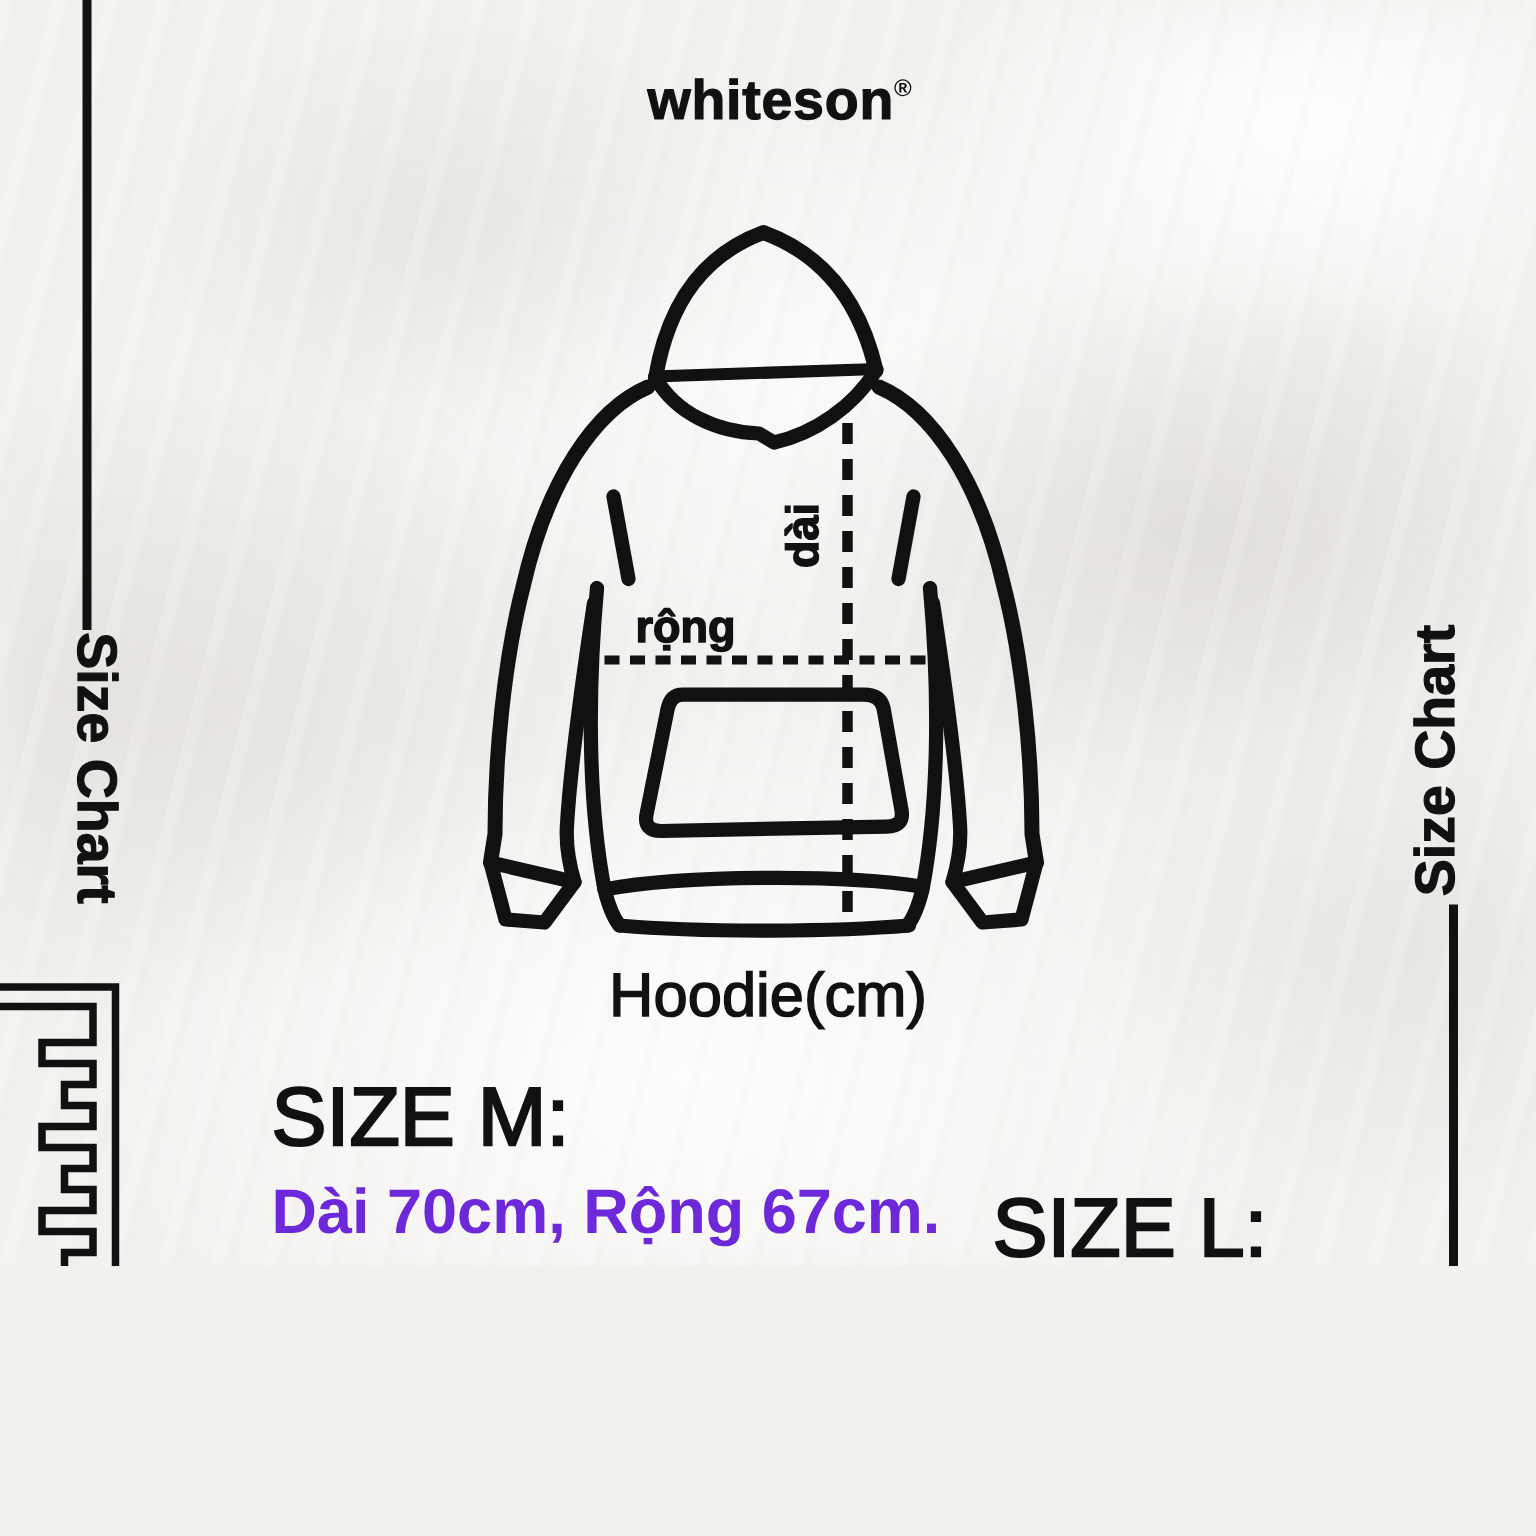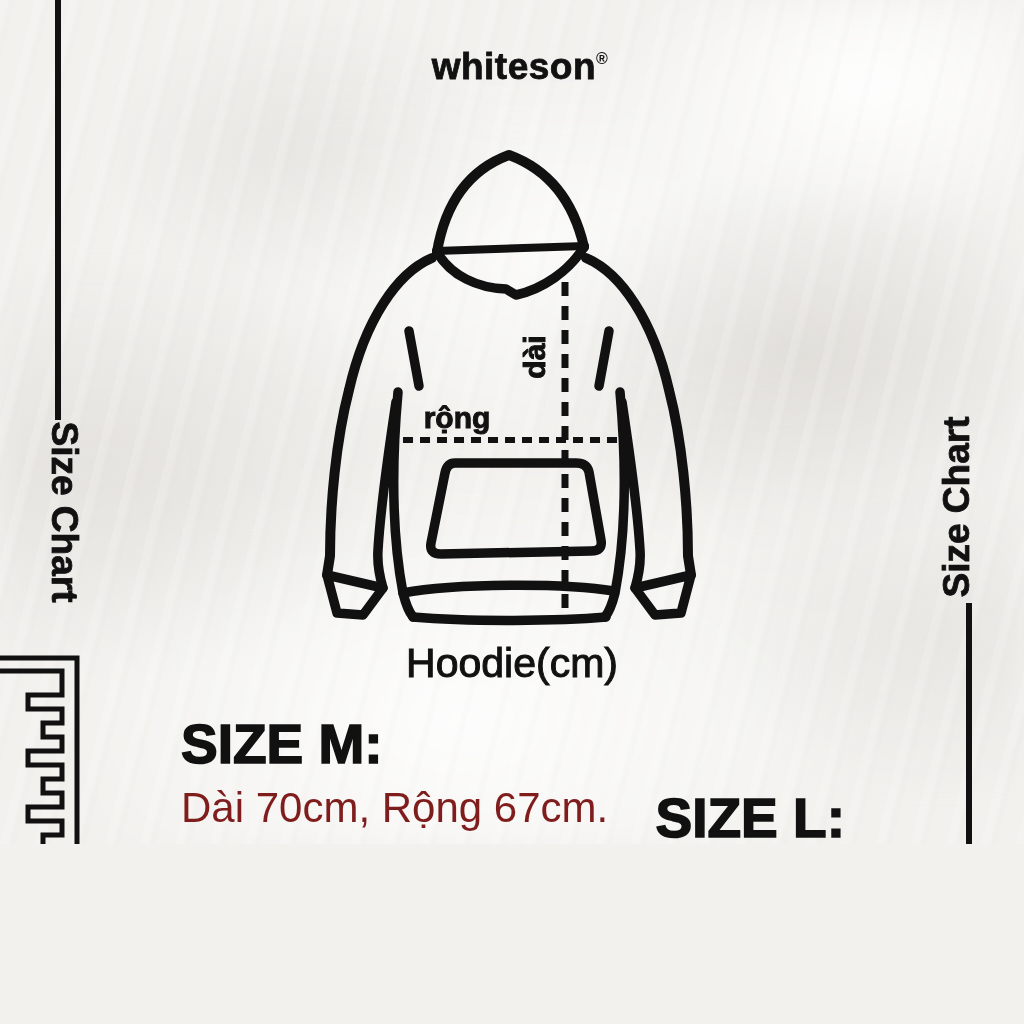--- a/index.html
+++ b/index.html
@@ -49,23 +49,23 @@
   #art .ruler{stroke-width:5;stroke-linecap:butt;stroke-linejoin:miter;}
   #art .dash-v{stroke-width:7;stroke-dasharray:14 10;stroke-linecap:butt;}
   #art .dash-h{stroke-width:6;stroke-dasharray:10 7;stroke-linecap:butt;}
   #art text{font-family:"Liberation Sans","DejaVu Sans",sans-serif;font-weight:800;
             font-size:30px;fill:var(--ink);stroke:var(--ink);stroke-width:1;paint-order:stroke;}
 
   
   .caption{position:absolute;top:640px;left:512px;transform:translateX(-50%);
            font-size:41px;font-weight:400;white-space:nowrap;-webkit-text-stroke:1px var(--ink);}
   .size-block{position:absolute;white-space:nowrap;}
-  .size-block .title{font-size:55px;font-weight:700;line-height:1;
+  .size-block .title{font-size:55px;font-weight:400;line-height:1;
                      -webkit-text-stroke:1.6px var(--ink);}
-  .size-block .details{font-size:42px;font-weight:400;line-height:1;margin-top:15px;color:#7f1d1d;}
+  .size-block .details{font-size:42px;font-weight:700;line-height:1;margin-top:15px;color:#6d28d9;}
   .size-m{left:181px;top:717px;text-align:left;}
   .size-l{right:179px;top:791px;text-align:left;}
 </style>
 </head>
 <body>
 
 <div id="canvas">
 
   <div class="texture tex-blobs"></div>
   <div class="texture tex-streaks"></div>

